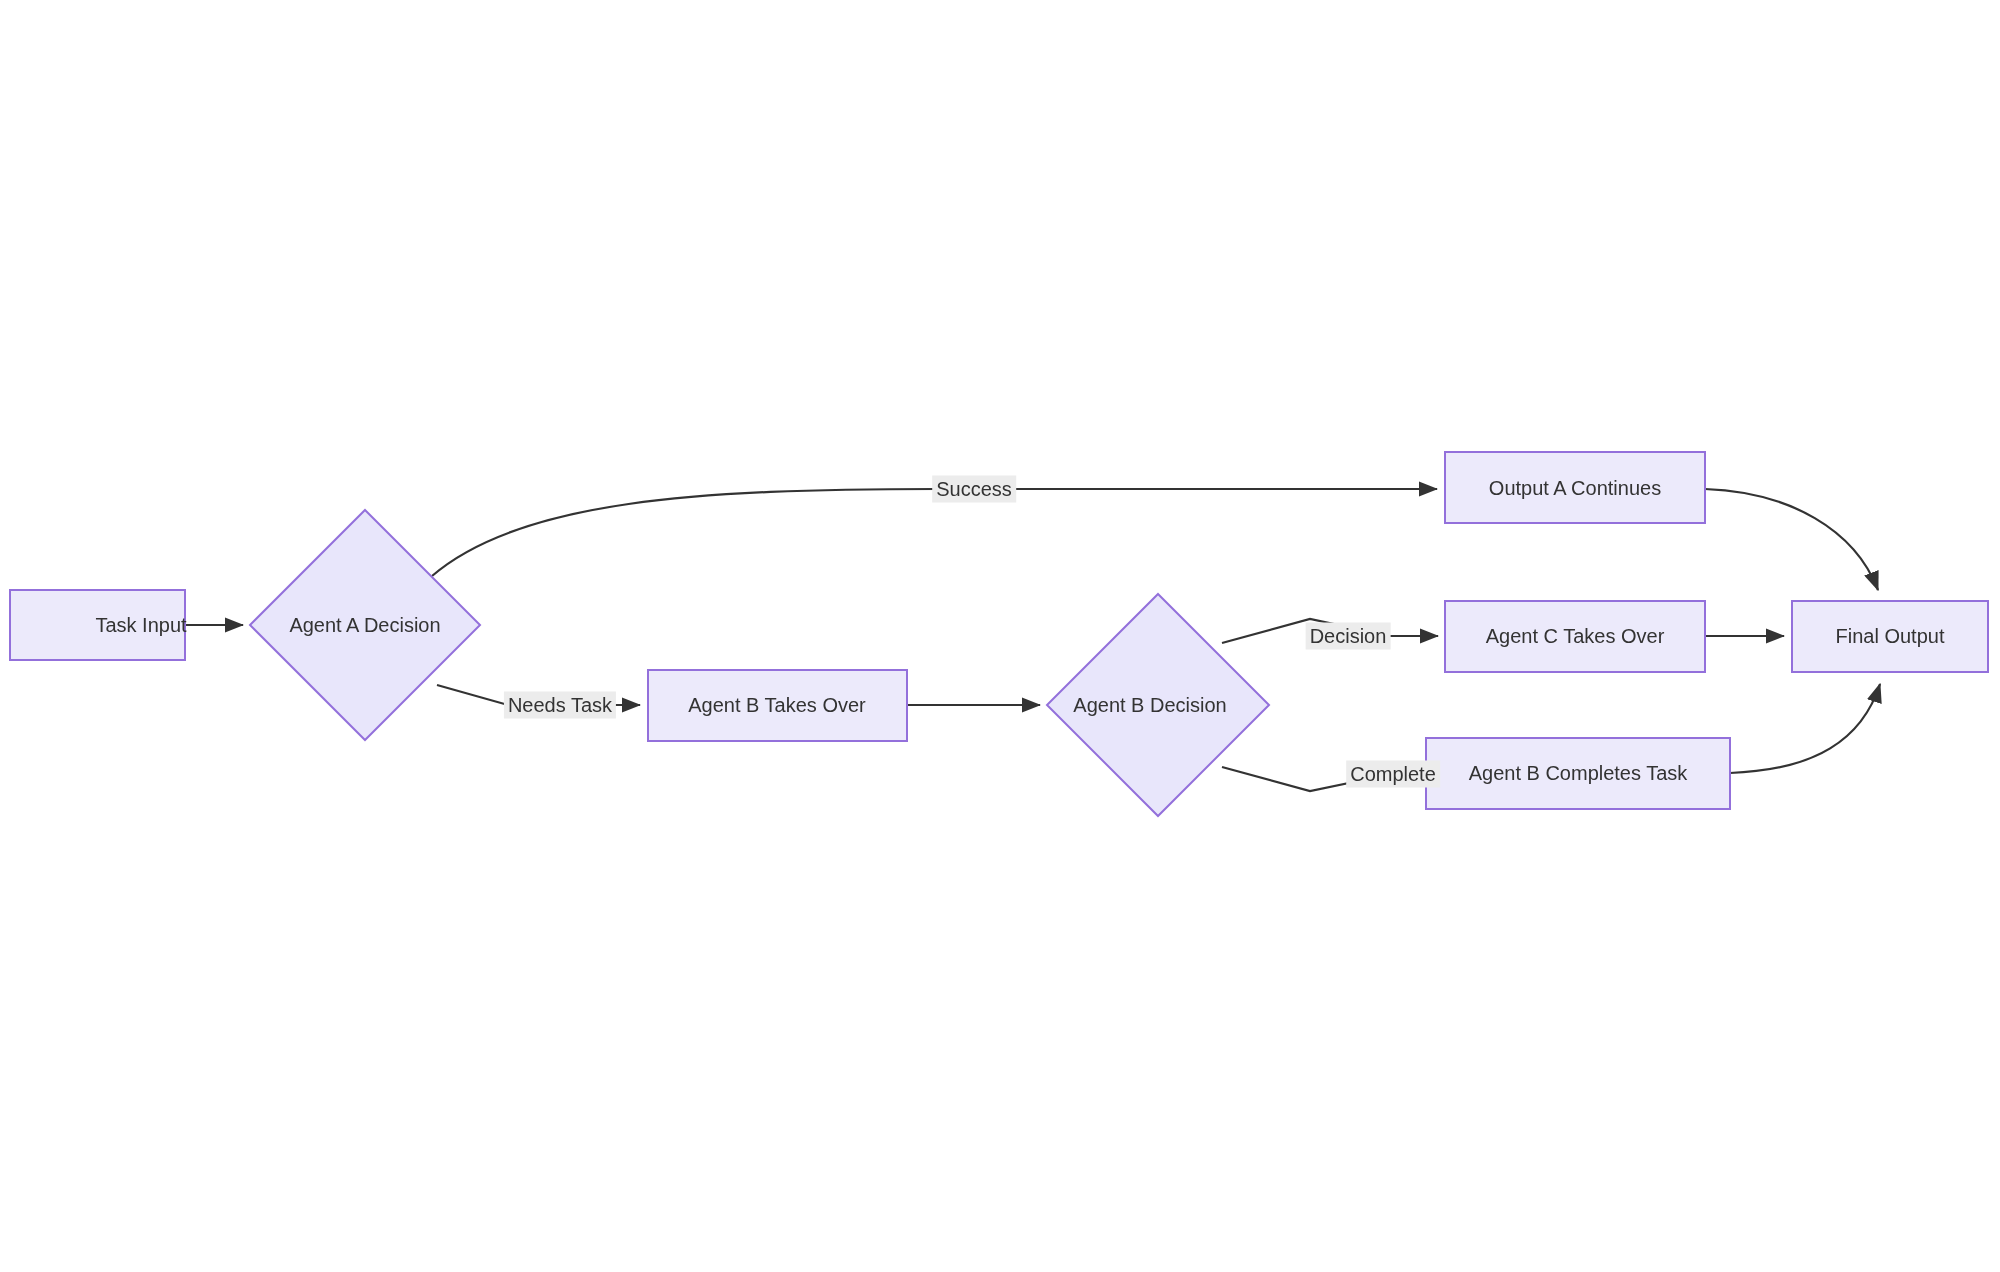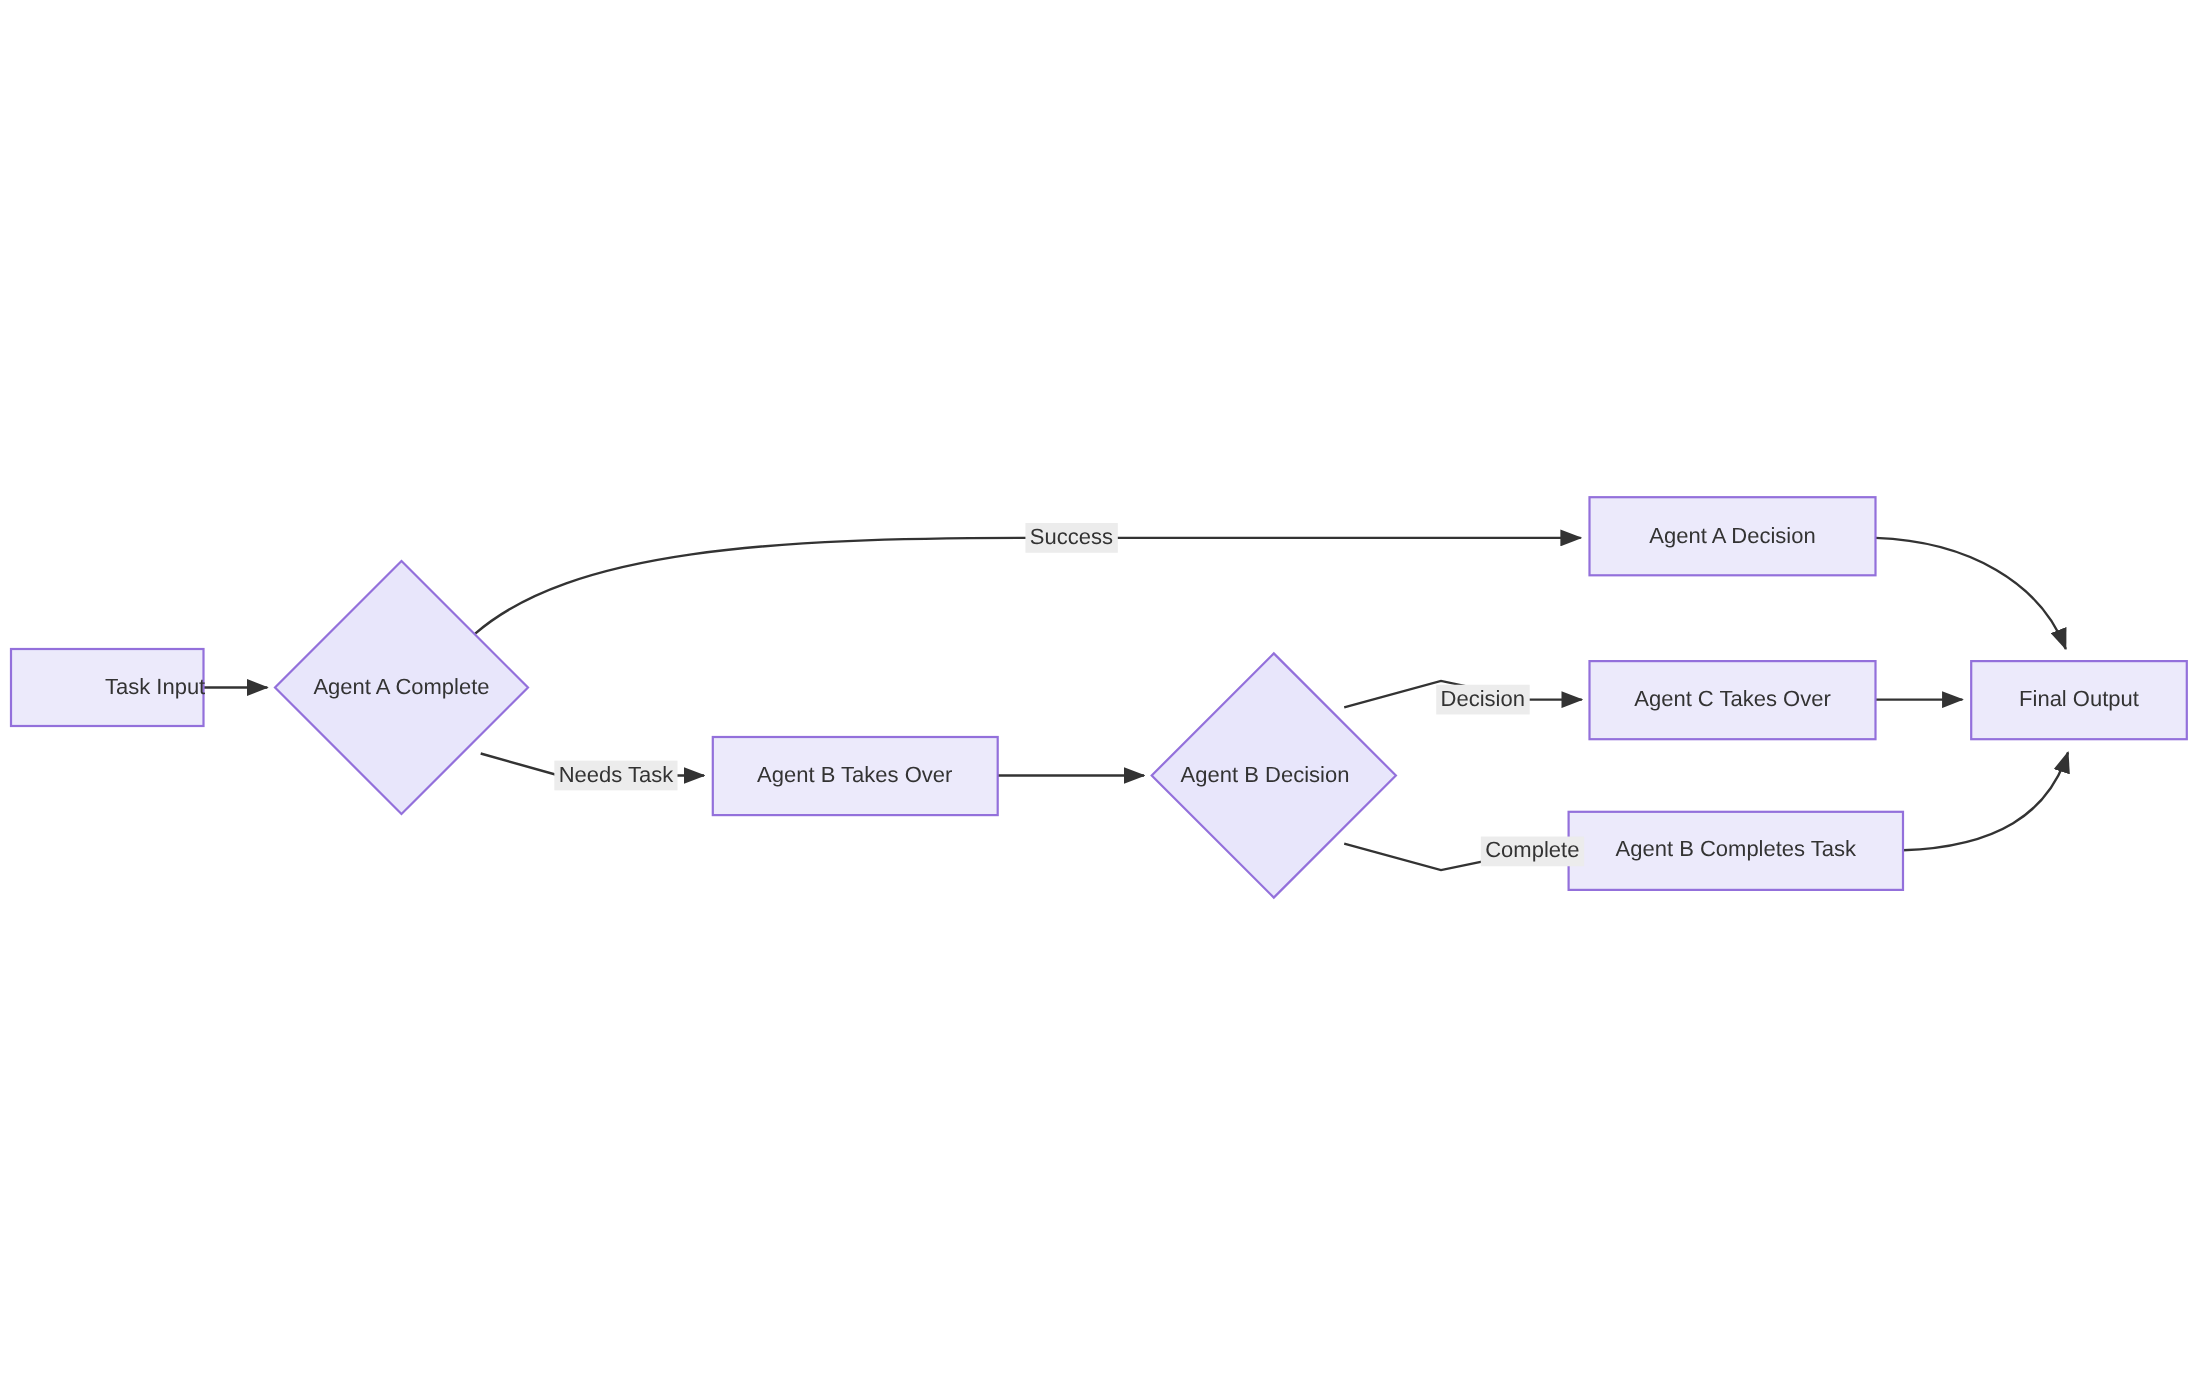--- a/index.html
+++ b/index.html
@@ -114,27 +114,27 @@
       <rect class="node-rect-shape" x="1445" y="601" width="260" height="71"></rect>
 
       <rect class="node-rect-shape" x="1426" y="738" width="304" height="71"></rect>
 
       <rect class="node-rect-shape" x="1792" y="601" width="196" height="71"></rect>
     </g>
   </svg>
 
   <div class="node-label" style="left:97px;  top:625px;margin-left:44px;">Task Input</div>
 
-  <div class="node-label" style="left:365px; top:625px;">Agent A Complete</div>
+  <div class="node-label" style="left:365px; top:625px;">Agent A Decision</div>
 
   <div class="node-label" style="left:777px; top:705px;">Agent B Takes Over</div>
 
   <div class="node-label" style="left:1150px; top:705px;">Agent B Decision</div>
 
-  <div class="node-label" style="left:1575px; top:488px;">Agent A Decision</div>
+  <div class="node-label" style="left:1575px; top:488px;">Output A Continues</div>
 
   <div class="node-label" style="left:1575px; top:636px;">Agent C Takes Over</div>
 
   <div class="node-label" style="left:1578px; top:773px;">Agent B Completes Task</div>
 
   <div class="node-label" style="left:1890px; top:636px;">Final Output</div>
 
   <div class="edge-label" style="left:974px; top:489px;">Success</div>
 
   <div class="edge-label" style="left:560px; top:705px;">Needs Task</div>

